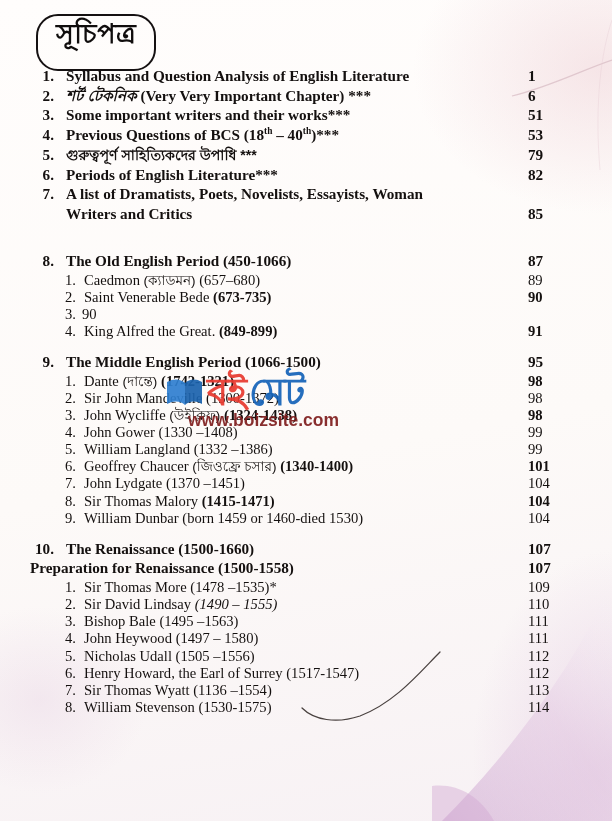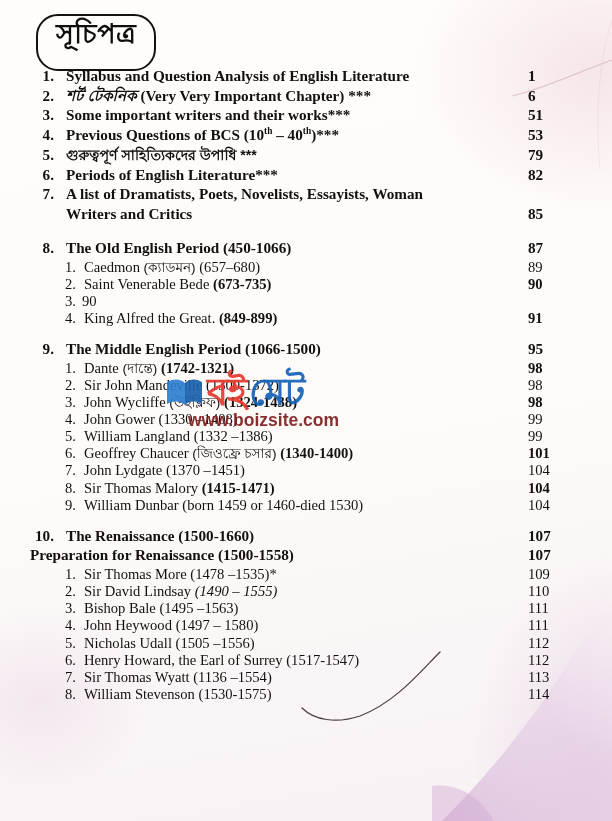--- a/index.html
+++ b/index.html
@@ -105,21 +105,21 @@
     margin-bottom: 4.5px;
   }
   .lvl1 .num { width: 26px; padding-right: 10px; }
   .lvl1 .pg  { flex-basis: 52px; text-align: left; padding-left: 0; }
   .lvl1 .txt { padding-left: 2px; }
 
   
   .lvl1-cont {
     font-size: 15.2px;
     font-weight: 700;
-    margin-bottom: 6px;
+    margin-bottom: 19px;
   }
   .lvl1-cont .num { width: 26px; padding-right: 10px; }
   .lvl1-cont .txt { padding-left: 2px; }
   .lvl1-cont .pg  { flex-basis: 52px; }
 
   
   .lvl2 {
     font-size: 14.6px;
     font-weight: 400;
     margin-bottom: 2.5px;
@@ -248,21 +248,21 @@
   </div>
 
   <div class="row lvl1">
     <span class="num">3.</span>
     <span class="txt">Some important writers and their works***</span>
     <span class="pg pg-b">51</span>
   </div>
 
   <div class="row lvl1">
     <span class="num">4.</span>
-    <span class="txt"><span>Previous Questions of BCS (10</span><sup>th</sup><span> – 40</span><sup>th</sup><span>)***</span></span>
+    <span class="txt"><span>Previous Questions of BCS (18</span><sup>th</sup><span> – 40</span><sup>th</sup><span>)***</span></span>
     <span class="pg pg-b">53</span>
   </div>
 
   <div class="row lvl1">
     <span class="num">5.</span>
     <span class="txt bn">গুরুত্বপূর্ণ সাহিত্যিকদের উপাধি ***</span>
     <span class="pg pg-b">79</span>
   </div>
 
   <div class="row lvl1">

